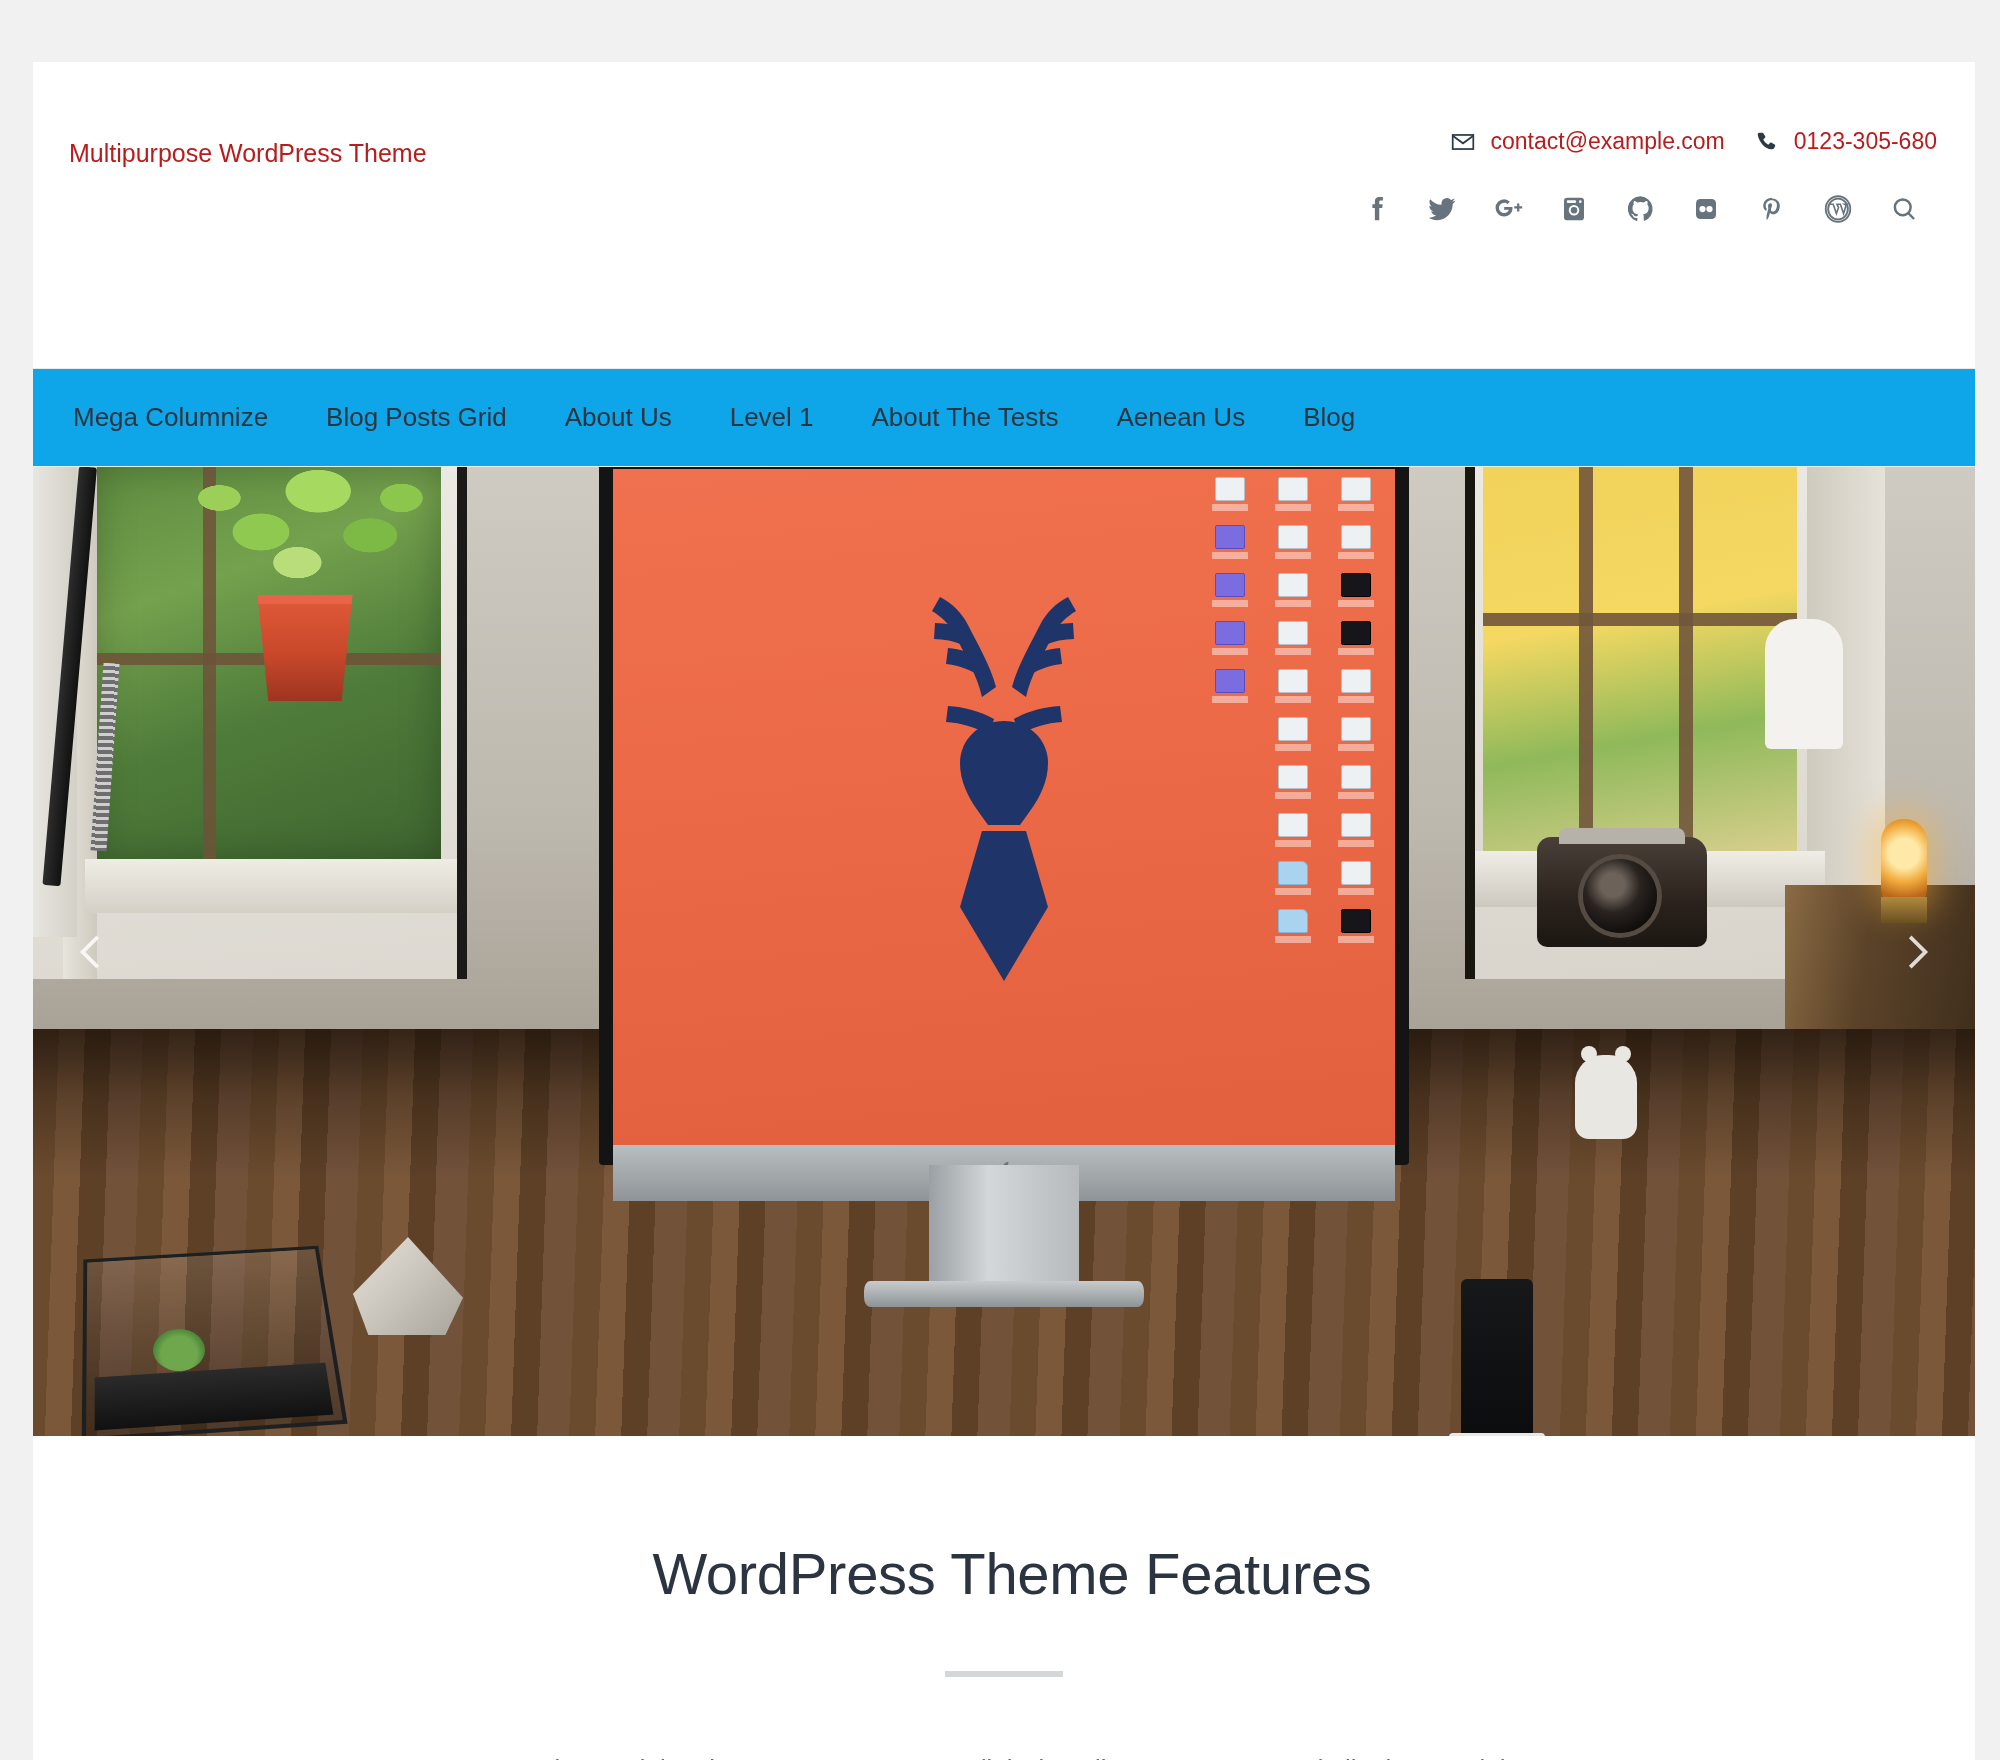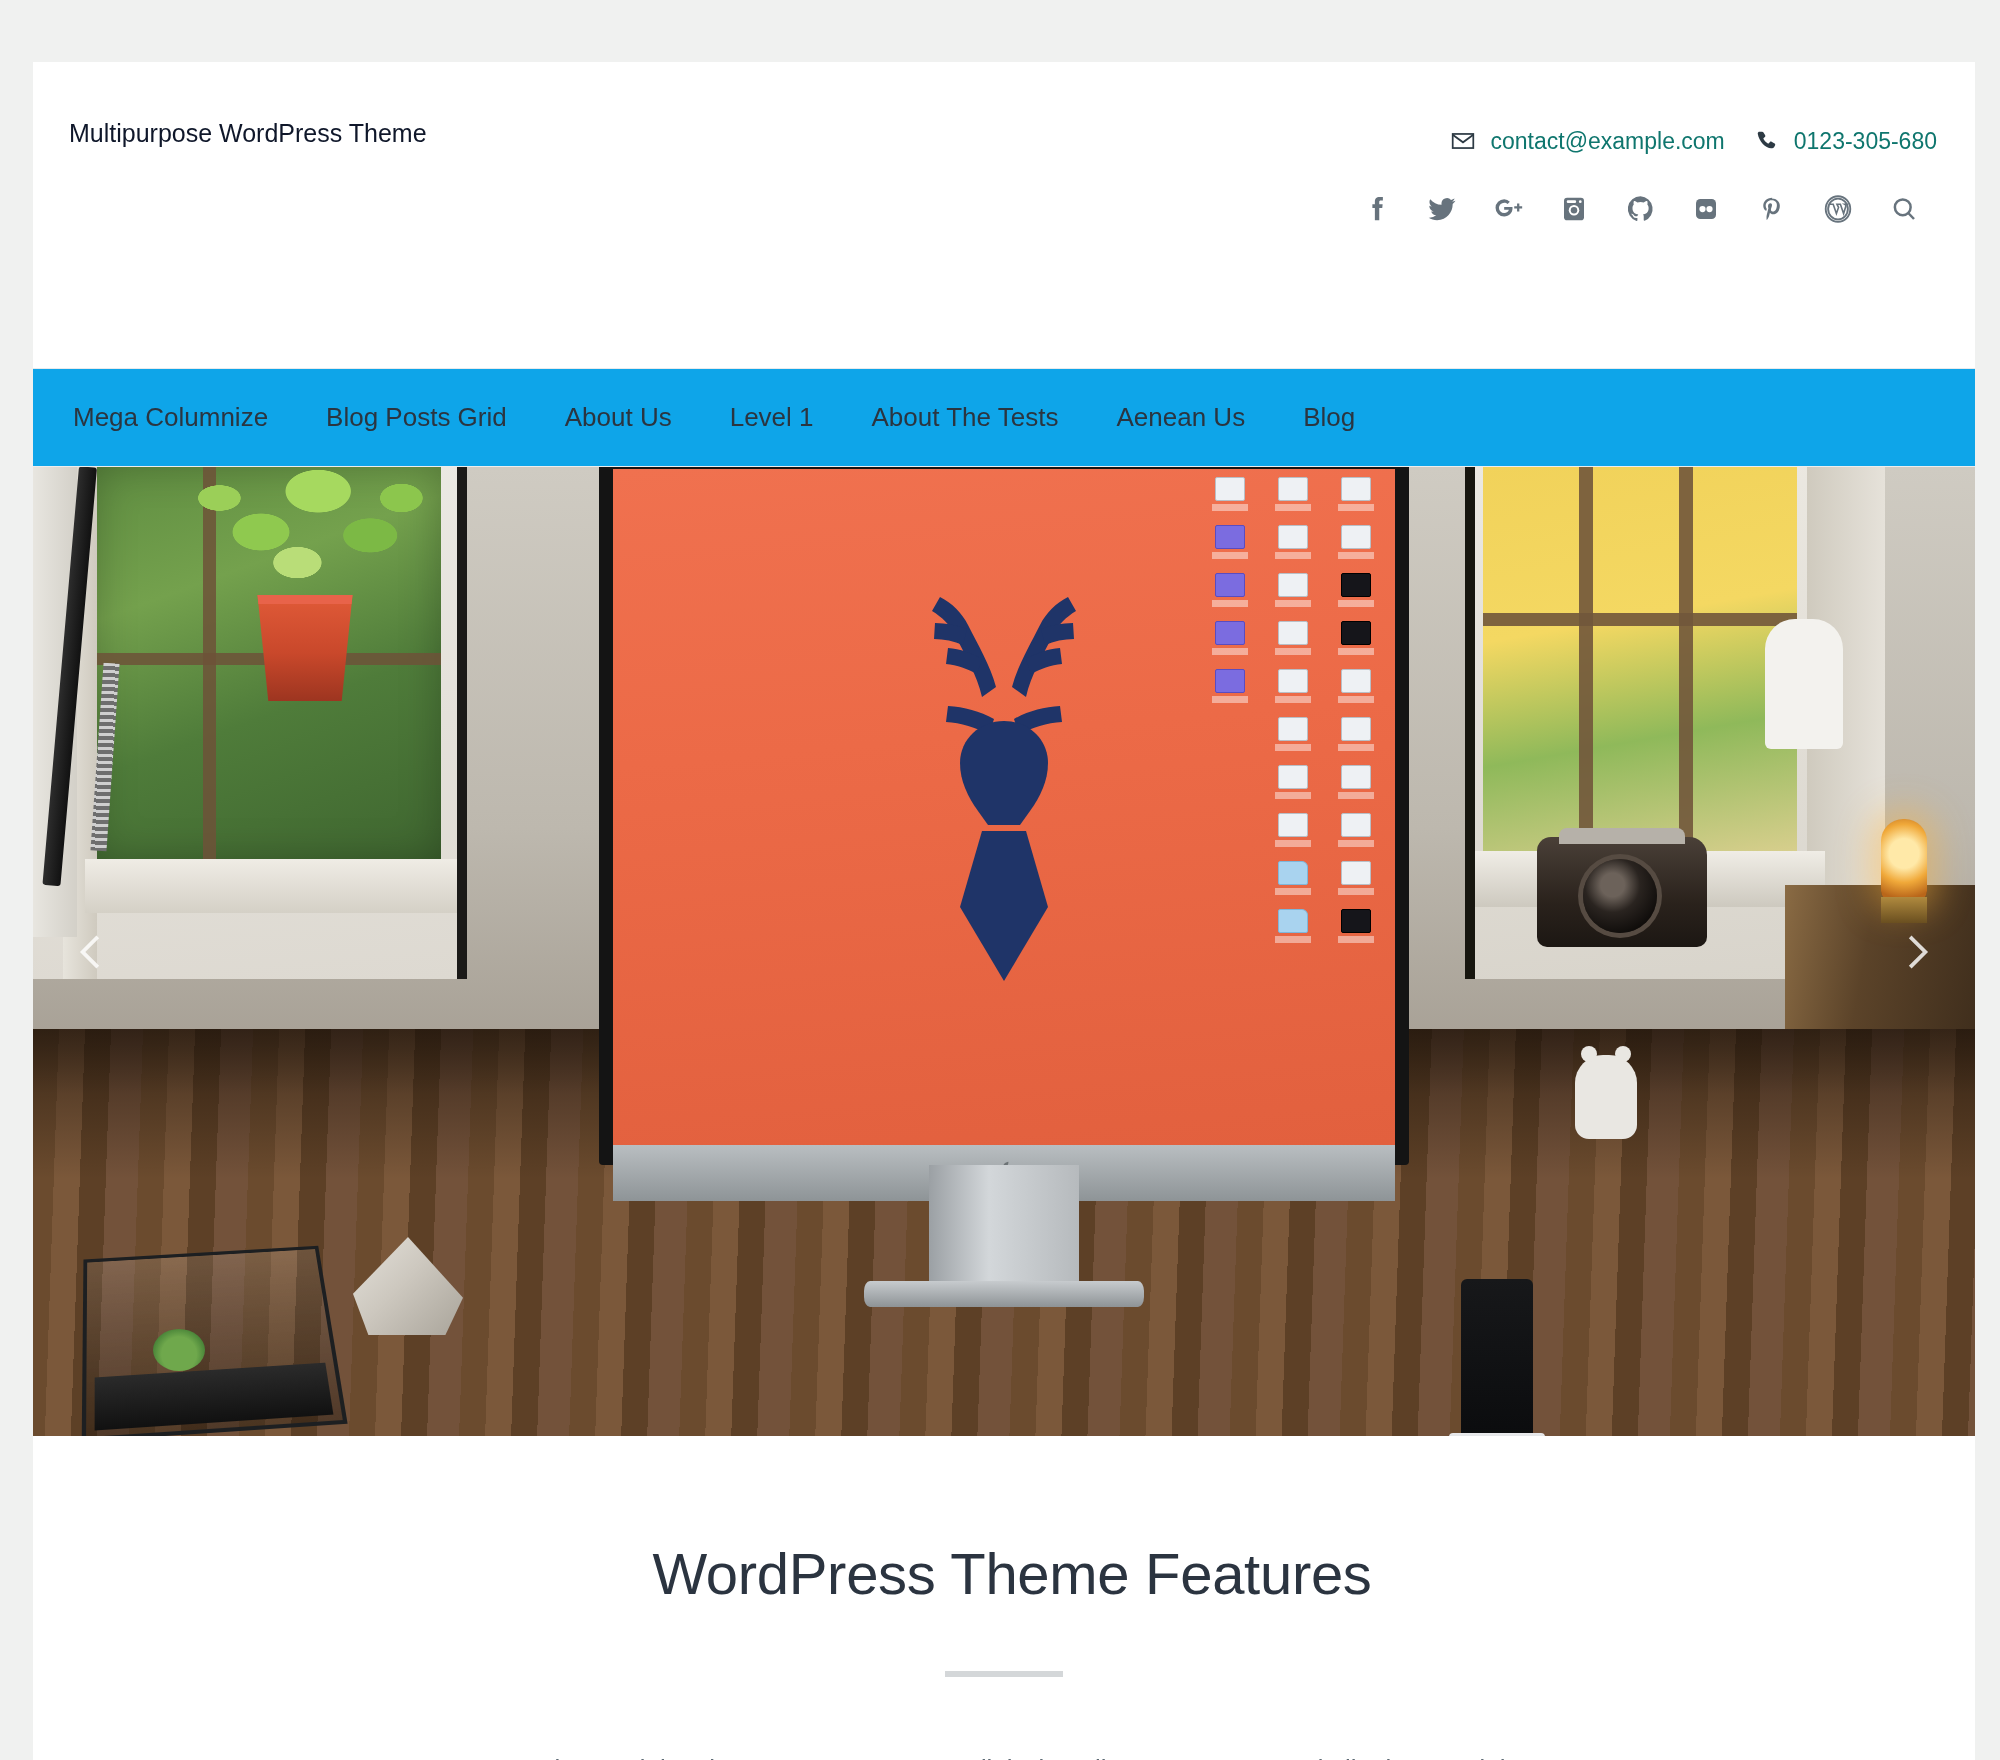--- a/index.html
+++ b/index.html
@@ -23,34 +23,35 @@
     height:307px;
     background:#ffffff;
     border-bottom:1px solid #e8eaec;
   }
   .brand-block { position:absolute; left:36px; top:57px; }
   .site-title {
     font-size:61px; font-weight:400; color:#29353f;
     letter-spacing:-0.5px; line-height:1.05;
   }
   .site-tagline {
-    font-size:25px; font-weight:400; color:#0f172a;
+    margin-top:20px;
+    font-size:25px; font-weight:400; color:#b91c1c;
   }
 
   .header-right {
     position:absolute; right:38px; top:62px;
     display:flex; flex-direction:column; align-items:flex-end;
   }
   .contact-row {
     display:flex; align-items:center; gap:29px;
     height:34px;
   }
   .contact-item {
-    display:flex; align-items:flex-start; gap:14px;
-    font-size:23px; color:#0f766e;
+    display:flex; align-items:flex-end; gap:14px;
+    font-size:23px; color:#b91c1c;
     white-space:nowrap;
   }
   .contact-item .glyph {
     display:inline-flex; align-items:center; justify-content:center;
     width:26px; height:26px; color:#2d3a44;
   }
   .contact-item .glyph svg { display:block; }
 
   .social-row {
     display:flex; align-items:center; gap:0px;

